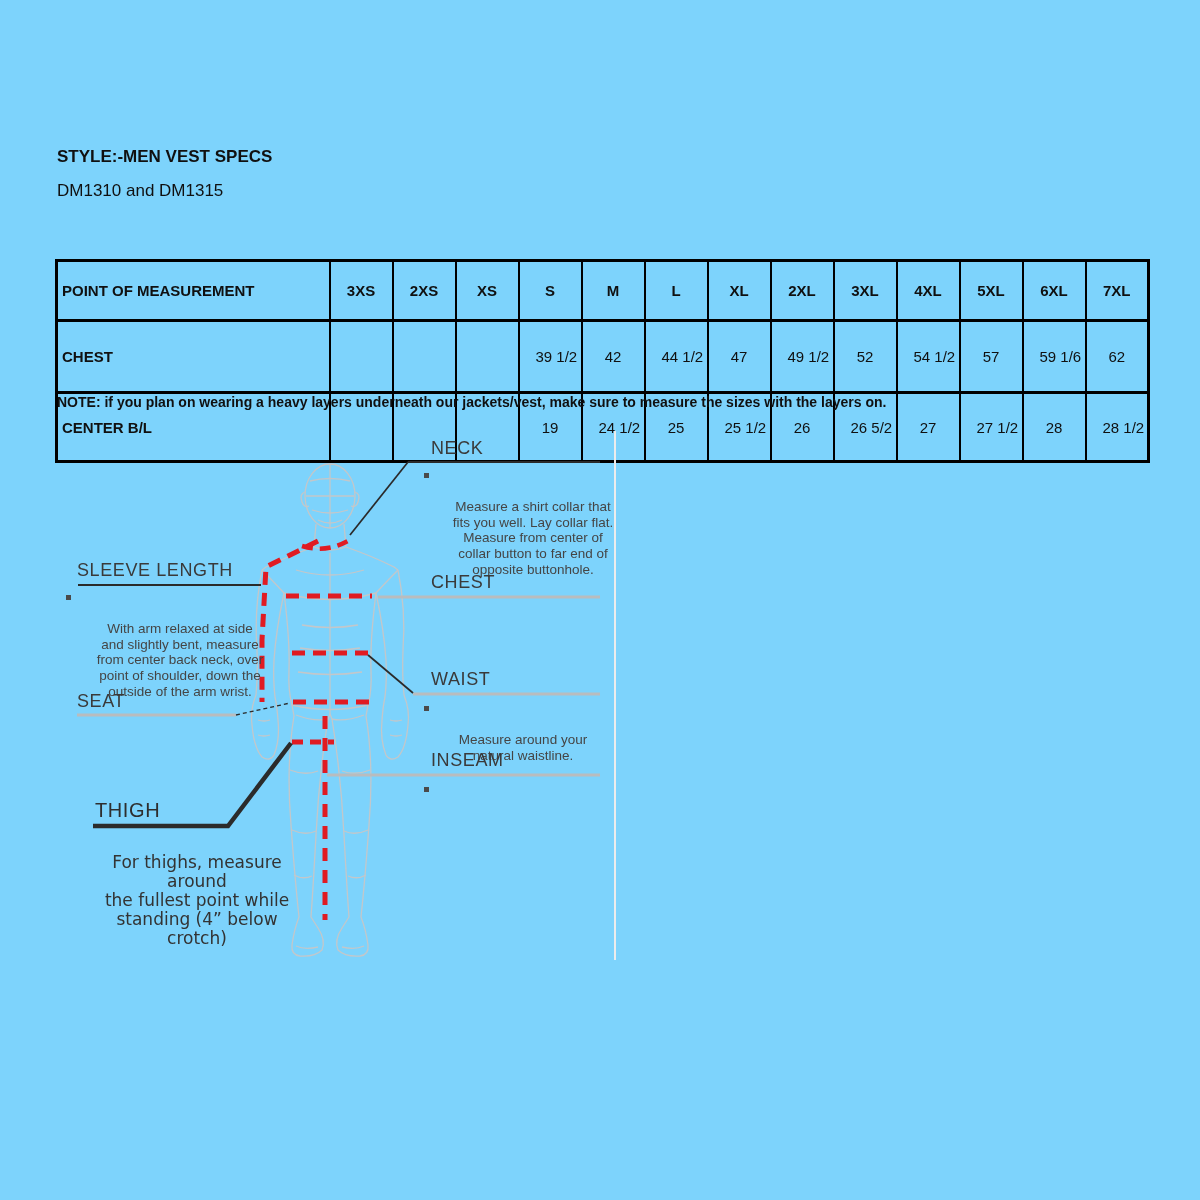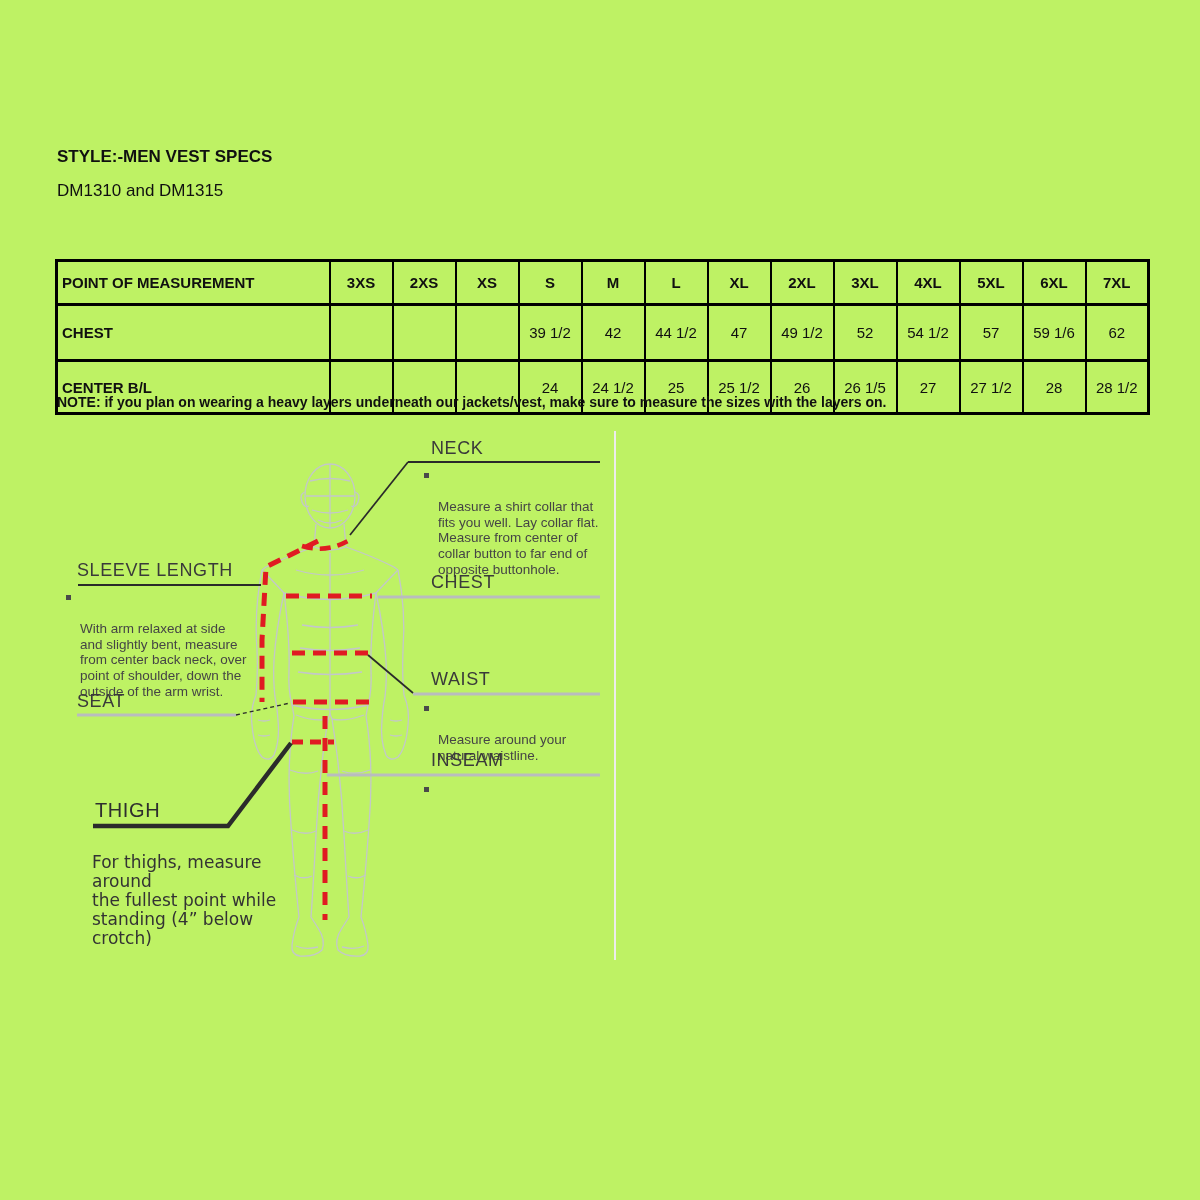--- a/index.html
+++ b/index.html
@@ -1,44 +1,44 @@
 <!DOCTYPE html>
 <html><head>
 <meta charset="utf-8">
 <style>
   html,body{margin:0;padding:0;background:#ffffff;}
-  .page{position:relative;width:1200px;height:1200px;background:#bef264;overflow:hidden;
+  .page{position:relative;width:1200px;height:1200px;background:#7dd3fc;overflow:hidden;
         font-family:"Liberation Sans",sans-serif;color:#111;}
 
   
   .doc-title{position:absolute;left:57px;top:147px;font-size:17px;font-weight:bold;color:#101010;}
   .doc-subtitle{position:absolute;left:57px;top:181px;font-size:17px;font-weight:normal;color:#101010;}
 
   
   .spec-table{position:absolute;left:55px;top:259px;width:1092px;border-collapse:collapse;
               table-layout:fixed;border:3px solid #000;}
-  .spec-table th,.spec-table td{border:2px solid #000;padding:8px;font-size:15px;text-align:center;
+  .spec-table th,.spec-table td{border:2px solid #000;padding:16px;font-size:15px;text-align:center;
               vertical-align:middle;color:#101010;overflow:hidden;white-space:nowrap;}
   .spec-table thead th{font-weight:bold;height:25px;border-bottom:3px solid #000;}
   .spec-table tbody td{border-top:3px solid #000;border-bottom:3px solid #000;}
   .spec-table .row-chest td{height:37px;}
   .spec-table .row-cbl td{height:34px;}
   .spec-table .lbl{text-align:left;padding-left:4px;font-weight:bold;}
   .spec-table thead th.lbl{text-align:left;}
 
   
   .note{position:absolute;left:57px;top:394px;font-size:14px;font-weight:bold;color:#101010;}
 
   
   .diagram-svg{position:absolute;left:0;top:0;width:1200px;height:1200px;pointer-events:none;}
 
   
   .sec-title{position:absolute;font-size:18px;letter-spacing:.6px;color:#3a3a3a;font-weight:400;}
   .sec-desc{position:absolute;font-size:13.5px;line-height:15.6px;color:#454545;
-            white-space:pre-line;padding-left:14px;}
+            white-space:pre-line;padding-left:14px;text-align:center;}
   .sec-desc .bullet{position:absolute;left:0;top:5px;width:5px;height:5px;background:#4a4a4a;}
 
   .t-neck{left:431px;top:438px;}      .d-neck{left:424px;top:468px;width:190px;}
   .t-chest{left:431px;top:572px;}     .d-chest{left:424px;top:604px;width:195px;}
   .t-waist{left:431px;top:669px;}     .d-waist{left:424px;top:701px;width:170px;}
   .t-inseam{left:431px;top:750px;}    .d-inseam{left:424px;top:782px;width:195px;}
   .t-sleeve{left:77px;top:560px;}     .d-sleeve{left:66px;top:590px;width:200px;}
   .t-seat{left:77px;top:691px;}       .d-seat{left:66px;top:722px;width:185px;}
   .t-thigh{left:95px;top:799px;font-size:20px;color:#2e2e2e;}
   .d-thigh{left:92px;top:834px;width:210px;font-family:"DejaVu Sans",sans-serif;
@@ -90,26 +90,26 @@
         <td>54 1/2</td>
         <td>57</td>
         <td>59 1/6</td>
         <td>62</td>
       </tr>
       <tr class="row-cbl">
         <td class="lbl">CENTER B/L</td>
         <td></td>
         <td></td>
         <td></td>
-        <td>24</td>
+        <td>19</td>
         <td>24 1/2</td>
         <td>25</td>
         <td>25 1/2</td>
         <td>26</td>
-        <td>26 1/5</td>
+        <td>26 5/2</td>
         <td>27</td>
         <td>27 1/2</td>
         <td>28</td>
         <td>28 1/2</td>
       </tr>
     </tbody>
   </table>
 
   <div class="note">NOTE: if you plan on wearing a heavy layers underneath our jackets/vest, make sure to measure the sizes with the layers on.</div>
 

